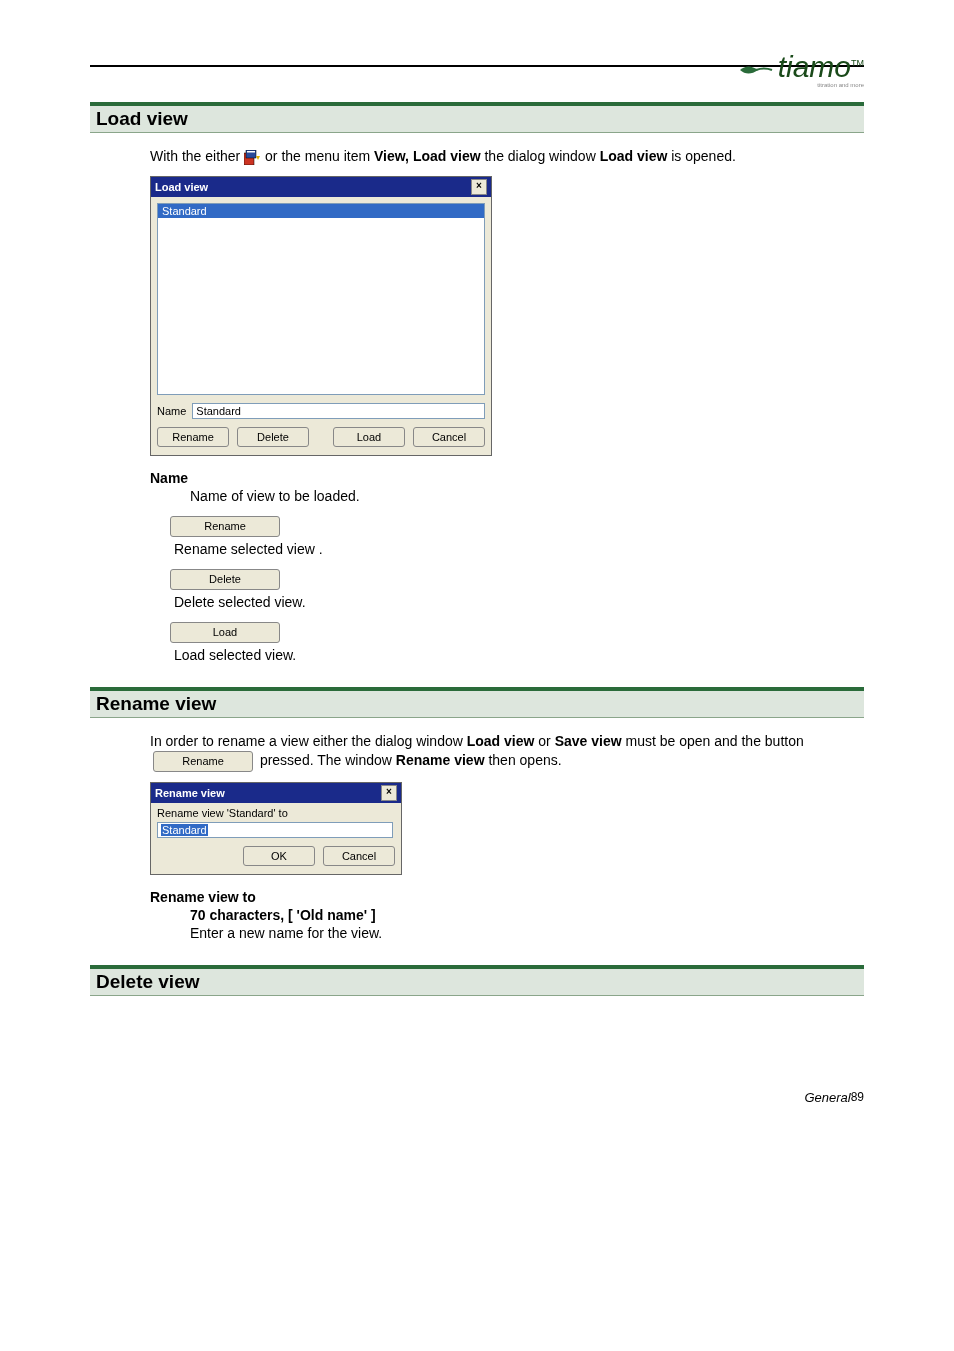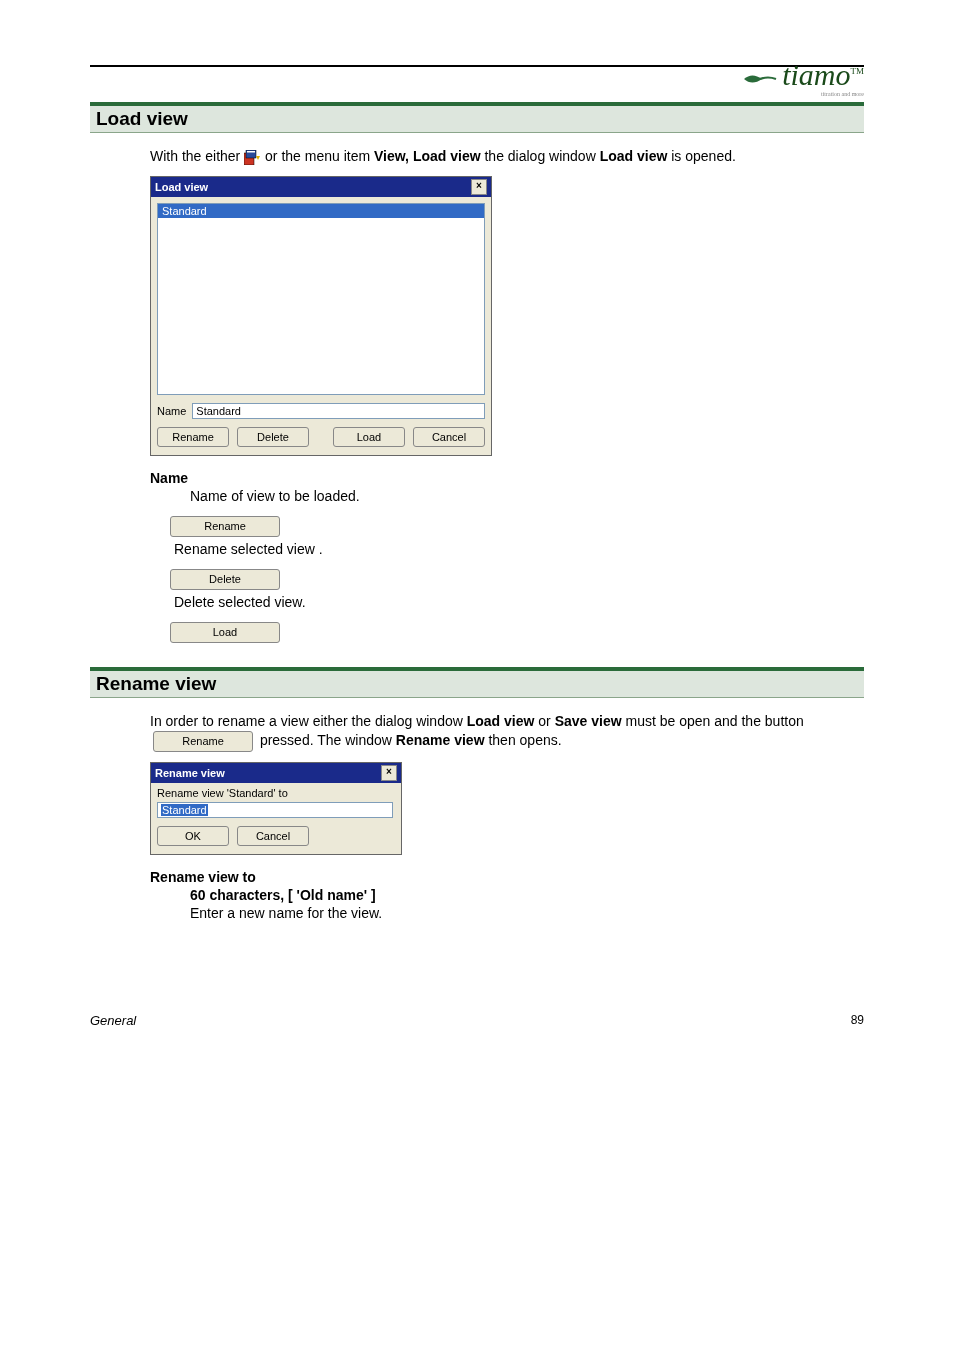--- a/index.html
+++ b/index.html
@@ -10,23 +10,23 @@
     color: #000;
     background: #fff;
     width: 954px;
   }
   .page {
     padding: 60px 90px 40px 90px;
     position: relative;
   }
   .logo {
     position: absolute;
-    top: 60px;
+    top: 52px;
     right: 90px;
-    font-family: Liberation Serif, serif;
+    font-family: Liberation Sans, sans-serif;
     font-style: italic;
     font-size: 30px;
     color: #1a4a1a;
     line-height: 1;
   }
   .logo .tm {
     font-size: 9px;
     font-style: normal;
     vertical-align: super;
   }
@@ -227,26 +227,27 @@
     margin-top: 3px;
   }
   .dlg2-sel {
     background: #316ac5;
     color: #fff;
     display: inline;
     padding: 0 1px;
   }
   .dlg2-buttons {
     display: flex;
+    justify-content: flex-end;
     gap: 8px;
     padding: 6px 6px 8px 6px;
   }
   .footer {
     display: flex;
-    justify-content: space-between;
+    justify-content: flex-end;
     padding: 40px 90px 30px 90px;
     font-size: 13px;
   }
   .footer-left {
     font-style: italic;
   }
   .footer-right {
     font-weight: normal;
     font-size: 12px;
   }
@@ -314,20 +315,21 @@
   <div class="btn-desc">Rename selected view .</div>
 
   <div class="btn-block">
     <span class="btn-graphic">Delete</span>
   </div>
   <div class="btn-desc">Delete selected view.</div>
 
   <div class="btn-block">
     <span class="btn-graphic">Load</span>
   </div>
+  <div class="btn-desc">Load selected view.</div>
 
   <div class="section-header">Rename view</div>
 
   <div class="body-text">
     <span>In order to rename a view either the dialog window </span><b>Load view</b><span> or </span><b>Save view</b><span> must be open and the button </span><span class="inline-btn">Rename</span><span> pressed. The window </span><b>Rename view</b><span> then opens.</span>
   </div>
 
   <div class="figure">
     <div class="dlg2">
       <div class="dlg-title">
@@ -339,23 +341,24 @@
         <div class="dlg2-input"><span class="dlg2-sel">Standard</span></div>
       </div>
       <div class="dlg2-buttons">
         <span class="win-btn">OK</span>
         <span class="win-btn">Cancel</span>
       </div>
     </div>
   </div>
 
   <div class="field-name">Rename view to</div>
-  <div class="field-desc" style="font-weight:bold;">60 characters, [ 'Old name' ]</div>
+  <div class="field-desc" style="font-weight:bold;">70 characters, [ 'Old name' ]</div>
   <div class="field-desc" style="margin-top:-10px;">Enter a new name for the view.</div>
 
+  <div class="section-header">Delete view</div>
 
 
 </div>
 
 <div class="footer">
   <span class="footer-left">General</span>
   <span class="footer-right">89</span>
 </div>
 
 </body></html>

